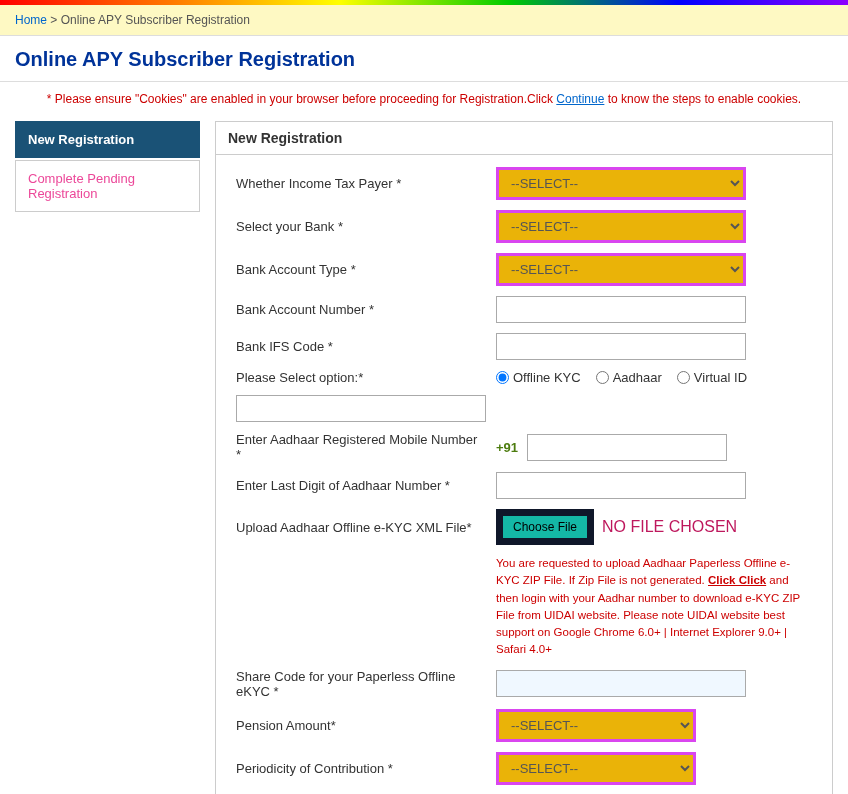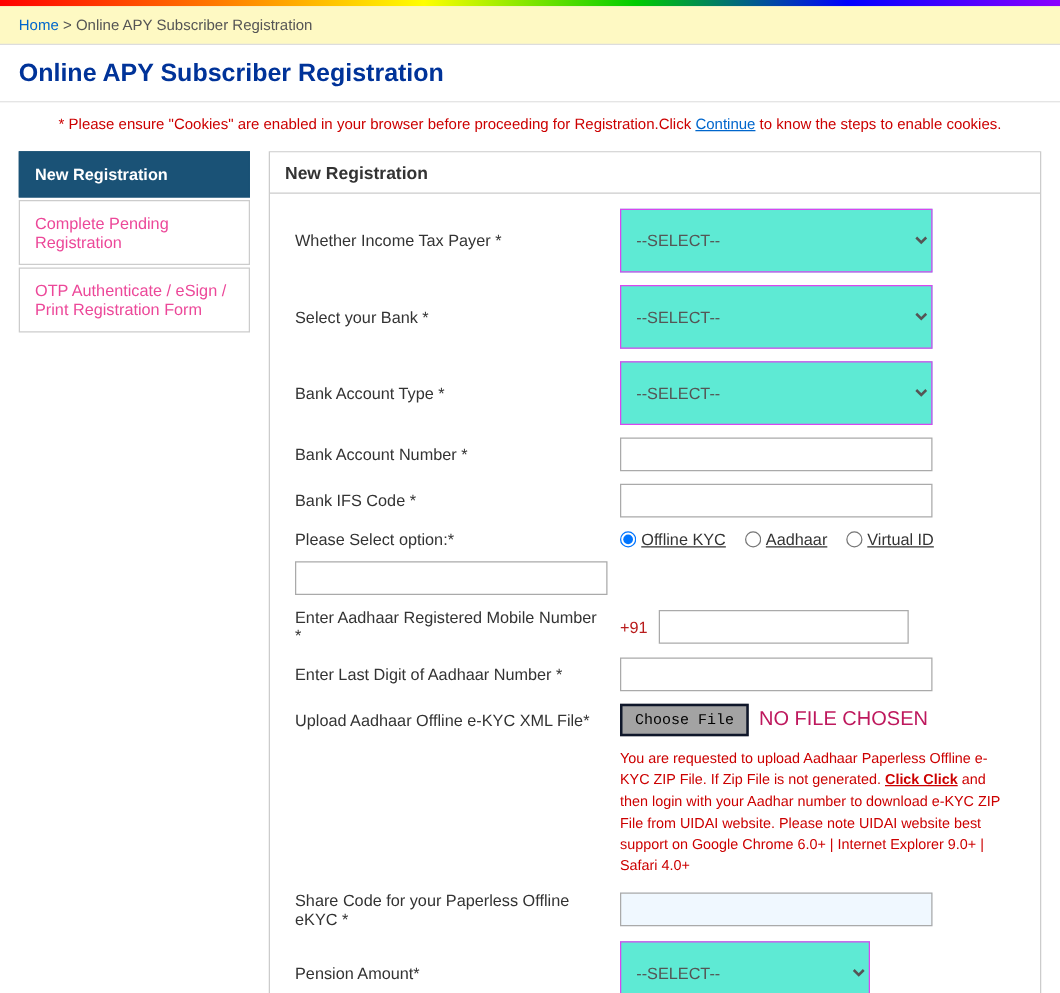--- a/index.html
+++ b/index.html
@@ -116,23 +116,23 @@
       padding-right: 10px;
     }
 
     .form-control {
       flex: 1;
     }
 
     .form-control select {
       width: 100%;
       max-width: 250px;
-      padding: 16px 8px;
-      border: 1px solid #d946ef;
-      background: #5eead4;
+      padding: 5px 8px;
+      border: 3px solid #d946ef;
+      background: #eab308;
       font-size: 13px;
       color: #555;
       appearance: auto;
     }
 
     .form-control input[type="text"] {
       width: 100%;
       max-width: 250px;
       padding: 5px 8px;
       border: 1px solid #aaa;
@@ -140,59 +140,58 @@
     }
 
     .phone-row {
       display: flex;
       align-items: center;
       gap: 5px;
     }
 
     .phone-prefix {
       font-size: 13px;
-      color: #b91c1c;
+      color: #4d7c0f;
       margin-right: 4px;
+      font-weight: bold;
     }
 
     .phone-row input[type="text"] {
       width: 200px;
       padding: 5px 8px;
       border: 1px solid #aaa;
       font-size: 13px;
     }
 
     .radio-group {
       display: flex;
       align-items: flex-end;
       gap: 15px;
-      text-decoration: underline;
     }
 
     .radio-group label {
       font-size: 13px;
       display: flex;
       align-items: center;
       gap: 4px;
       cursor: pointer;
     }
 
     .file-upload-row {
       display: flex;
       align-items: center;
       gap: 8px;
     }
 
     .file-upload-btn {
       padding: 4px 10px;
-      background: #a3a3a3;
-      border: 2px solid #0f172a;
+      background: #14b8a6;
+      border: 7px solid #0f172a;
       font-size: 12px;
       cursor: pointer;
-      font-family: Liberation Mono, monospace;
     }
 
     .file-name {
       font-size: 16px;
       color: #be185d;
       text-transform: uppercase;
     }
 
     .warning-text {
       color: #cc0000;
@@ -239,21 +238,20 @@
     * Please ensure "Cookies" are enabled in your browser before proceeding for Registration.Click
     <a href="#" style="color:#0066cc">Continue</a>
     to know the steps to enable cookies.
   </div>
 
   <div class="content-layout">
 
     <div class="sidebar">
       <div class="sidebar-item active">New Registration</div>
       <div class="sidebar-item">Complete Pending Registration</div>
-      <div class="sidebar-item">OTP Authenticate / eSign / Print Registration Form</div>
     </div>
 
     <div class="form-panel">
       <div class="form-panel-title">New Registration</div>
 
       <div class="form-body">
 
         <div class="form-row">
           <div class="form-label">Whether Income Tax Payer *</div>
           <div class="form-control">

